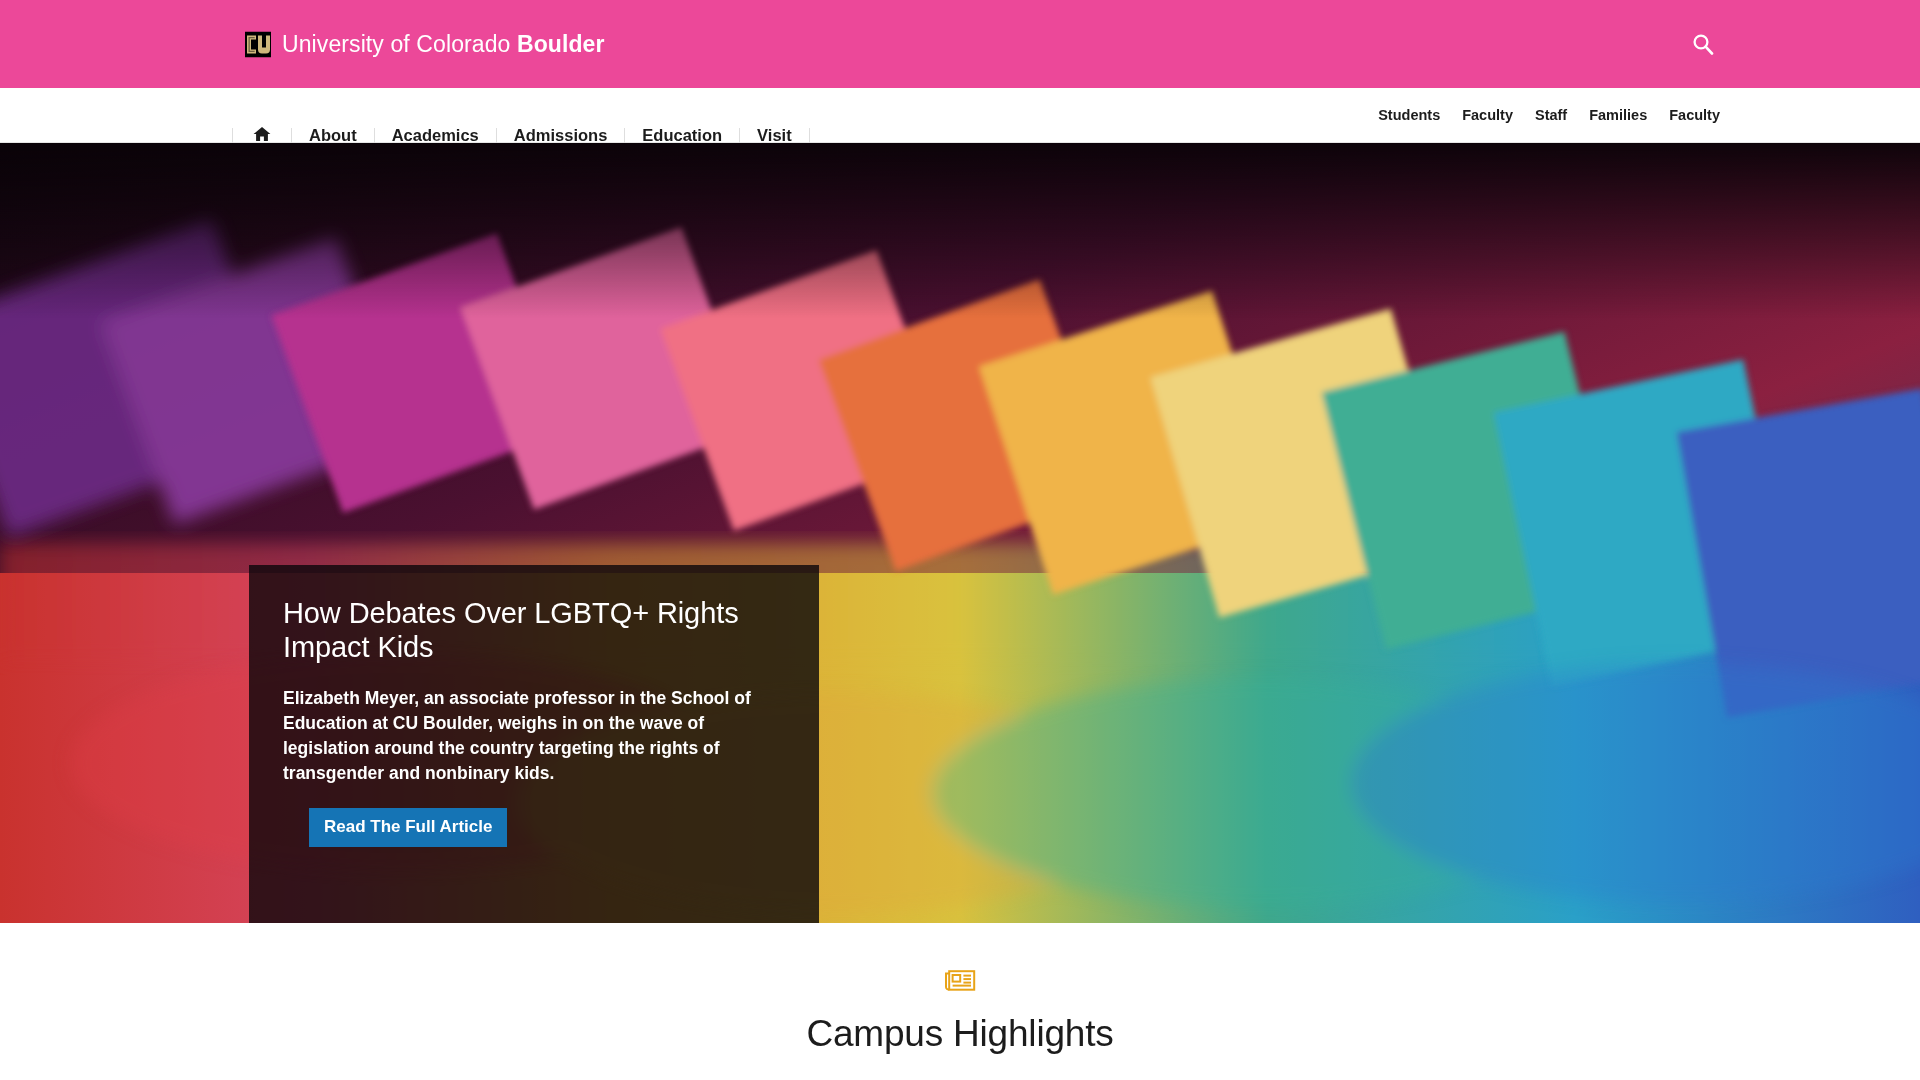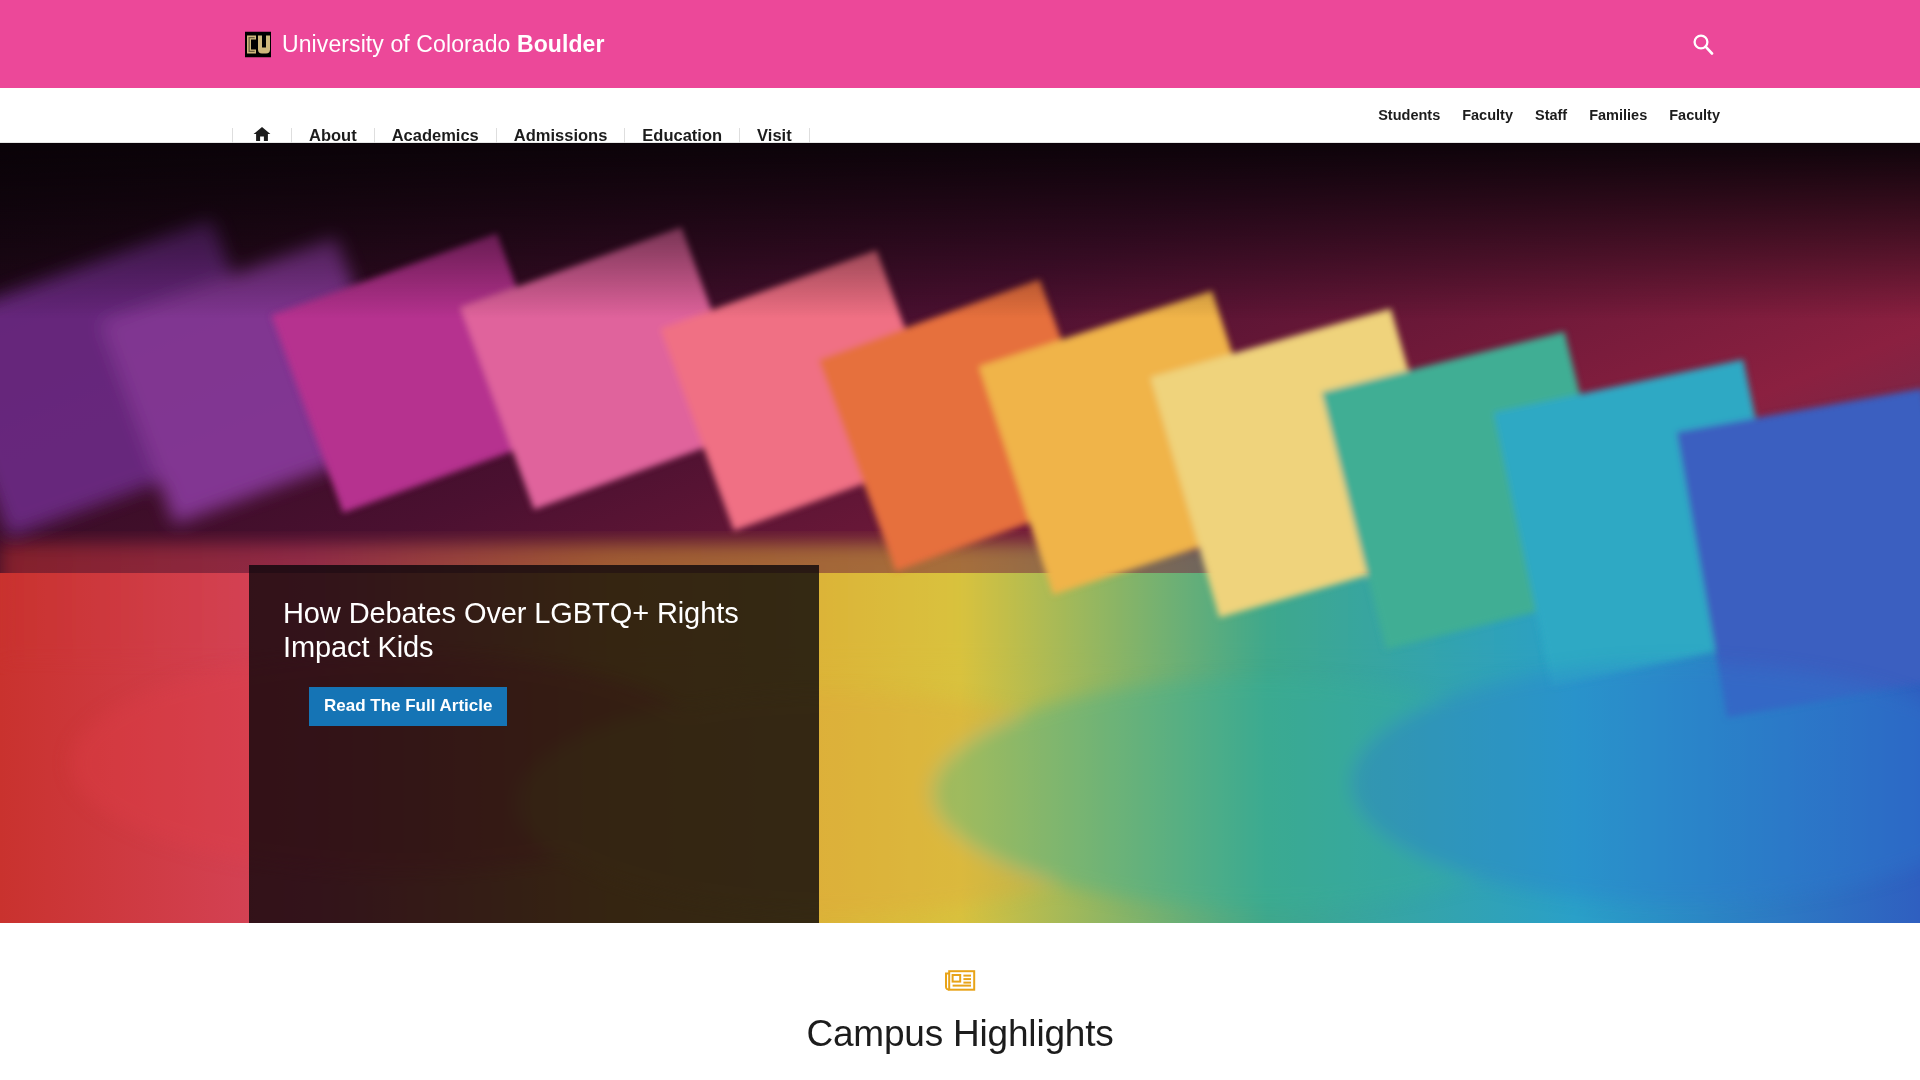--- a/index.html
+++ b/index.html
@@ -308,20 +308,21 @@
       <ellipse cx="400" cy="620" rx="330" ry="110" fill="#e03c46"></ellipse>
       <ellipse cx="840" cy="660" rx="320" ry="110" fill="#e0a93c"></ellipse>
       <ellipse cx="1260" cy="650" rx="330" ry="115" fill="#35b09a"></ellipse>
       <ellipse cx="1680" cy="640" rx="330" ry="120" fill="#2a7bd0"></ellipse>
     </g>
     <rect width="1920" height="175" fill="url(#topDark)"></rect>
   </svg>
 
   <div class="hero-card">
     <div class="hero-title">How Debates Over LGBTQ+ Rights Impact Kids</div>
+    <div class="hero-body">Elizabeth Meyer, an associate professor in the School of Education at CU Boulder, weighs in on the wave of legislation around the country targeting the rights of transgender and nonbinary kids.</div>
     <a class="hero-cta" href="#">Read The Full Article</a>
   </div>
 </div>
 
 <div class="highlights">
   <span class="hl-icon">
     <svg width="32" height="28" viewBox="0 0 32 28">
       <rect x="5.2" y="4.2" width="25" height="18.5" fill="none" stroke="#e8a317" stroke-width="2"></rect>
       <path d="M5.2 6.6 H2 v13.4 a2.4 2.4 0 0 0 3.2 2.3" fill="none" stroke="#e8a317" stroke-width="2"></path>
       <rect x="8.6" y="8" width="7.6" height="6.6" fill="none" stroke="#e8a317" stroke-width="2"></rect>

